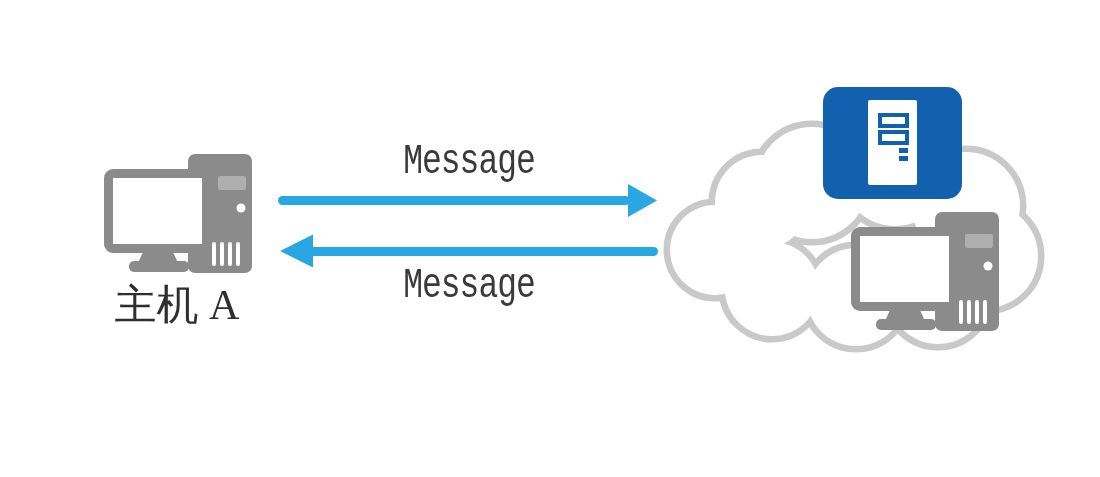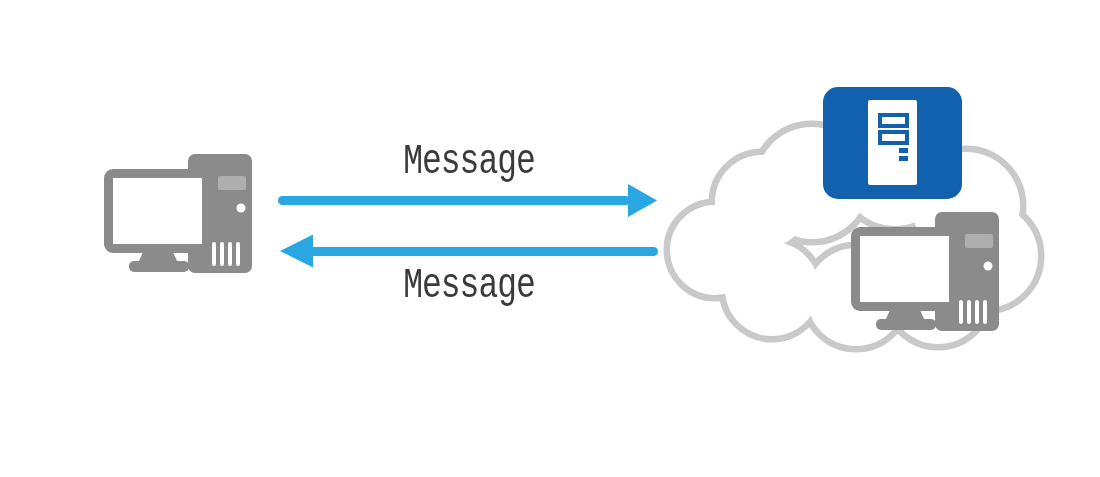--- a/index.html
+++ b/index.html
@@ -56,20 +56,21 @@
         </g>
         <rect x="13" y="28" width="89" height="66" fill="#ffffff"></rect>
       </symbol>
     </defs>
   </svg>
 
   <svg class="abs" style="left:100px; top:150px;" width="153" height="123">
     <use href="#pc-icon" xlink:href="#pc-icon"></use>
   </svg>
 
+  <div class="abs host-label" style="left:96px; top:282px; width:162px;">主机 A</div>
 
   <div class="abs msg-label" style="left:398px; top:146px; width:142px;">Message</div>
 
   <svg class="abs" style="left:270px; top:170px;" width="400" height="110" viewBox="270 170 400 110">
     <g fill="#29a7e2">
       <rect x="278" y="196" width="352" height="9" rx="4.5"></rect>
       <polygon points="628,184 657,200.5 628,217"></polygon>
     </g>
     <g fill="#29a7e2">
       <polygon points="280,251 313,234.5 313,267.5"></polygon>

